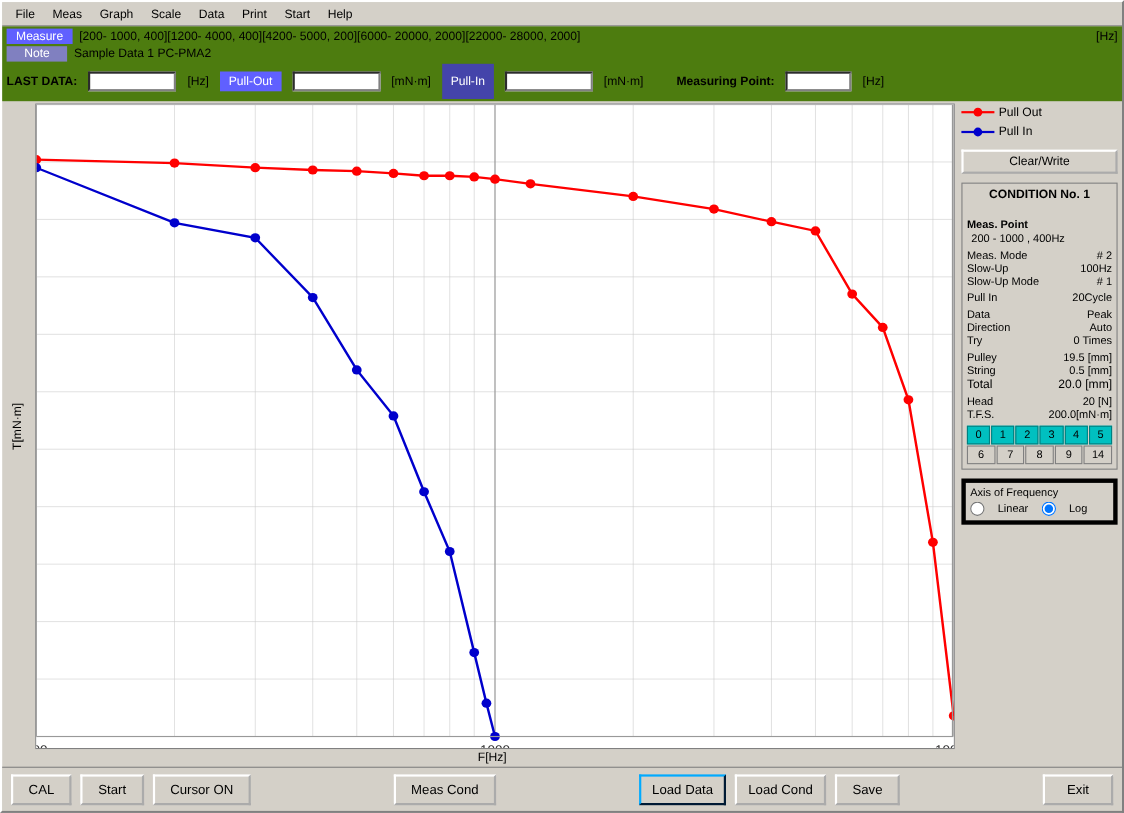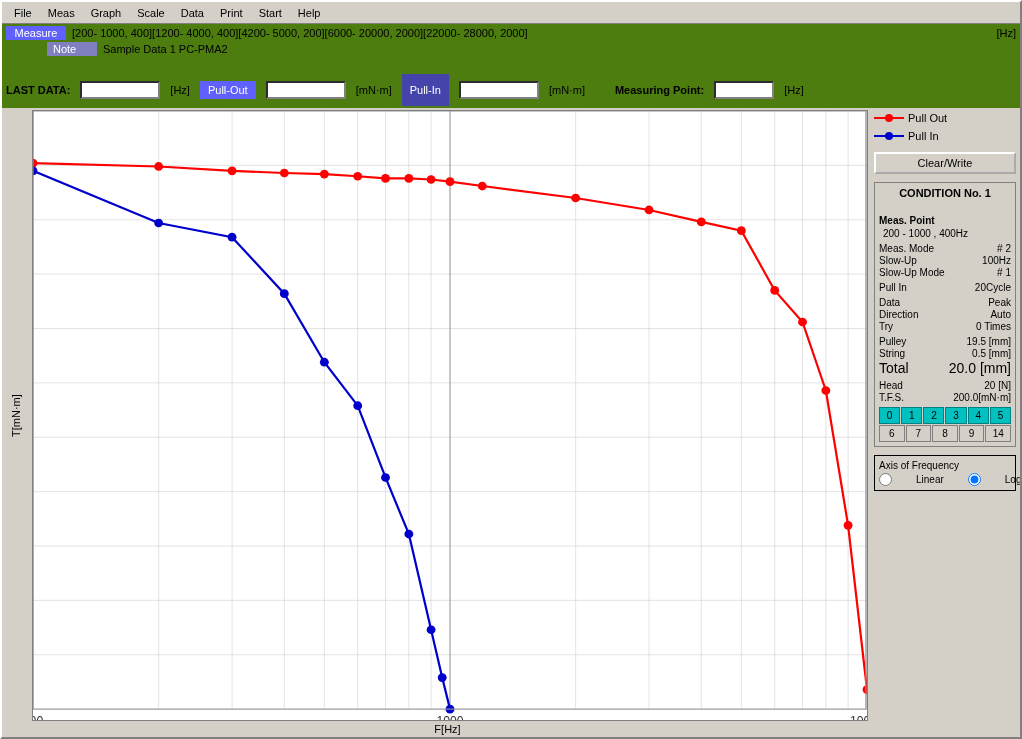--- a/index.html
+++ b/index.html
@@ -10,25 +10,25 @@
     
     
     .menubar { background: #d4d0c8; height: 22px; display: flex; align-items: center; padding: 2px 4px; border-bottom: 1px solid #808080; }
     .menubar-item { padding: 2px 8px; cursor: pointer; font-size: 11px; }
     
     
     .toolbar-area { background: #4d7c0f; padding: 2px 4px; }
     .toolbar-row { display: flex; align-items: center; margin-bottom: 2px; gap: 2px; }
     
     .label-tag { background: #6060ff; color: white; padding: 1px 6px; font-size: 11px; min-width: 60px; text-align: center; }
-    .label-note { background: #8080c0; color: white; padding: 1px 6px; font-size: 11px; min-width: 50px; margin-left: 41px; }
+    .label-note { background: #8080c0; color: white; padding: 1px 16px; font-size: 11px; min-width: 50px; }
     .toolbar-text { font-size: 11px; margin-left: 4px; }
     .freq-text { font-size: 11px; color: #000; }
     
-    .last-data-row { display: flex; align-items: center; gap: 10px; margin-top: 18px; }
+    .last-data-row { display: flex; align-items: center; gap: 10px; margin-top: 2px; }
     .last-data-label { font-weight: bold; font-size: 11px; }
     .input-field { border: 2px inset #808080; background: white; height: 18px; width: 80px; font-size: 11px; padding: 1px 2px; }
     .input-field-sm { border: 2px inset #808080; background: white; height: 18px; width: 60px; font-size: 11px; padding: 1px 2px; }
     .btn-pullout { background: #6060ff; color: white; border: none; padding: 1px 8px; font-size: 11px; height: 18px; cursor: pointer; }
     .btn-pullin { background: #4444aa; color: white; border: none; padding: 1px 8px; font-size: 11px; height: 32px; cursor: pointer; }
     .meas-point-label { font-size: 11px; font-weight: bold; margin-left: 20px; }
     
     
     .main-area { display: flex; flex: 1; overflow: hidden; }
     
@@ -49,23 +49,23 @@
     
     .btn-clear { background: #d4d0c8; border: 2px outset #ffffff; padding: 3px 8px; font-size: 11px; cursor: pointer; width: 100%; margin: 4px 0; }
     
     .condition-box { border: 1px solid #808080; background: #d4d0c8; padding: 4px; font-size: 10px; }
     .condition-title { font-weight: bold; font-size: 11px; text-align: center; margin-bottom: 16px; }
     
     .num-grid { display: grid; grid-template-columns: repeat(6, 1fr); gap: 1px; margin-top: 4px; }
     .num-btn { background: #00c0c0; border: 1px solid #008080; color: black; font-size: 10px; text-align: center; padding: 2px 0; cursor: pointer; }
     .num-btn-inactive { background: #d4d0c8; border: 1px solid #808080; color: black; font-size: 10px; text-align: center; padding: 2px 0; cursor: pointer; }
     
-    .freq-axis-box { border: 1px solid #000000; padding: 4px; font-size: 10px; margin-top: 4px; }
+    .freq-axis-box { border: 4px solid #000000; padding: 4px; font-size: 10px; margin-top: 4px; }
     .freq-axis-title { font-size: 10px; margin-bottom: 2px; }
-    .radio-row { display: flex; gap: 24px; align-items: center; font-size: 10px; }
+    .radio-row { display: flex; gap: 12px; align-items: center; font-size: 10px; }
     
     
     .bottom-bar { height: 40px; background: #d4d0c8; display: flex; align-items: center; padding: 4px 8px; gap: 8px; border-top: 1px solid #808080; }
     .btn-bottom { background: #d4d0c8; border: 2px outset #ffffff; padding: 4px 14px; font-size: 12px; cursor: pointer; height: 28px; }
     .btn-load-data { background: #d4d0c8; border: 2px outset #ffffff; padding: 4px 10px; font-size: 12px; cursor: pointer; height: 28px; border-color: #00aaff #004488 #004488 #00aaff; }
     .btn-load-cond { background: #d4d0c8; border: 2px outset #ffffff; padding: 4px 10px; font-size: 12px; cursor: pointer; height: 28px; }
     .btn-exit { background: #d4d0c8; border: 2px outset #ffffff; padding: 4px 20px; font-size: 12px; cursor: pointer; height: 28px; }
     .spacer { flex: 1; }
     
     
@@ -284,21 +284,21 @@
         </div>
 
         <div style="display:flex;justify-content:space-between;font-size:10px;margin-bottom:1px;">
           <span>Pulley</span>
           <span>19.5 [mm]</span>
         </div>
         <div style="display:flex;justify-content:space-between;font-size:10px;margin-bottom:1px;">
           <span>String</span>
           <span>0.5 [mm]</span>
         </div>
-        <div style="display:flex;justify-content:space-between;font-size:14px;margin-bottom:4px;">
+        <div style="display:flex;justify-content:space-between;font-size:11px;margin-bottom:4px;">
           <span>Total</span>
           <span>20.0 [mm]</span>
         </div>
 
         <div style="display:flex;justify-content:space-between;font-size:10px;margin-bottom:1px;">
           <span>Head</span>
           <span>20 [N]</span>
         </div>
         <div style="display:flex;justify-content:space-between;font-size:10px;margin-bottom:4px;">
           <span>T.F.S.</span>
@@ -330,13 +330,26 @@
           <label>Linear</label>
           <input type="radio" name="freq-axis" value="log" checked="" style="">
           <label>Log</label>
         </div>
       </div>
     </div>
   </div>
 
   <div style="text-align:center;font-size:11px;margin-right:155px;padding:0 0 2px 28px;">F[Hz]</div>
 
+  <div class="bottom-bar">
+    <button class="btn-bottom">CAL</button>
+    <button class="btn-bottom">Start</button>
+    <button class="btn-bottom">Cursor ON</button>
+    <div class="spacer"></div>
+    <button class="btn-bottom">Meas Cond</button>
+    <div class="spacer"></div>
+    <button class="btn-load-data">Load Data</button>
+    <button class="btn-load-cond">Load Cond</button>
+    <button class="btn-bottom">Save</button>
+    <div class="spacer"></div>
+    <button class="btn-exit">Exit</button>
+  </div>
 </div>
 
 </body></html>

